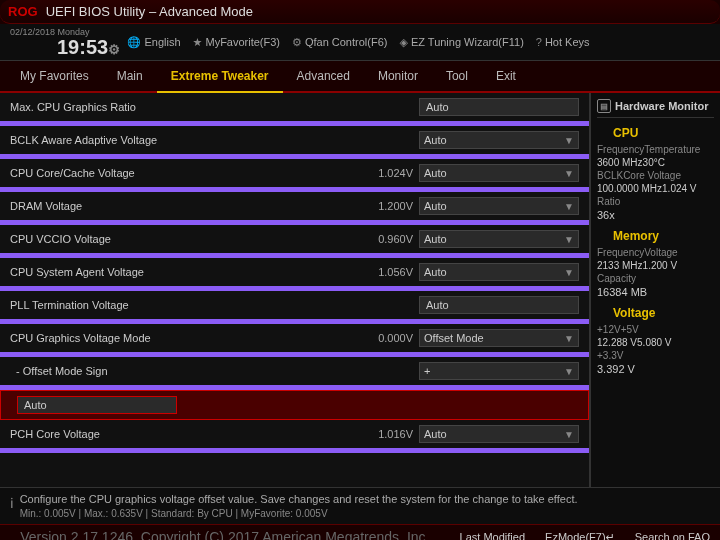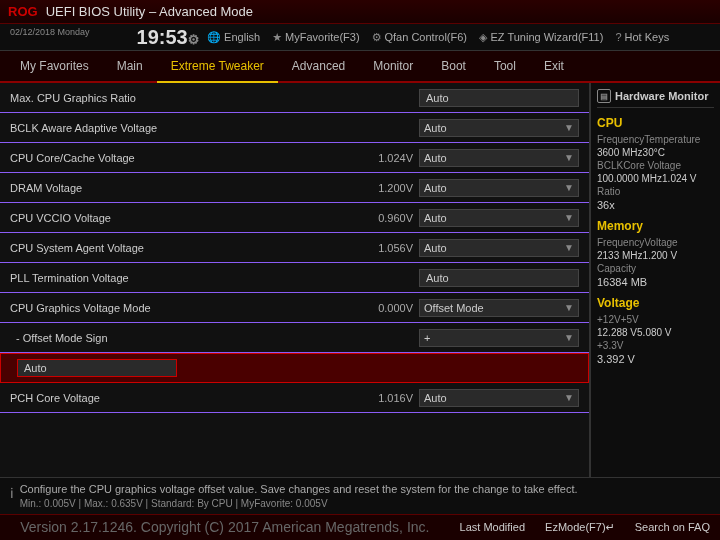--- a/index.html
+++ b/index.html
@@ -14,20 +14,21 @@
     }
 
     
     .title-bar {
       background: linear-gradient(180deg, #2a0000 0%, #1a0000 100%);
       border-bottom: 1px solid #5a0000;
       padding: 4px 8px;
       display: flex;
       align-items: center;
       gap: 8px;
+      border-radius: 10px;
     }
     .title-bar .logo {
       color: #cc0000;
       font-weight: bold;
       font-size: 13px;
     }
     .title-bar .title-text {
       color: #ddd;
       font-size: 13px;
     }
@@ -36,20 +37,21 @@
     .info-bar {
       background: #0d0d0d;
       border-bottom: 1px solid #333;
       padding: 3px 10px;
       display: flex;
       align-items: center;
       gap: 0;
     }
     .datetime {
       display: flex;
+      flex-direction: column;
       color: #aaa;
       font-size: 10px;
       margin-right: 8px;
       min-width: 70px;
     }
     .datetime .date { font-size: 9px; color: #888; }
     .datetime .time { font-size: 20px; color: #ddd; font-weight: bold; line-height: 1; margin-left: 47px; }
     .info-links {
       display: flex;
       align-items: center;
@@ -73,21 +75,21 @@
       cursor: pointer;
       color: #bbb;
       font-size: 12px;
       border-bottom: 2px solid transparent;
       margin-bottom: -2px;
       white-space: nowrap;
     }
     .nav-item.active {
       color: #e8c000;
       border-bottom: 2px solid #e8c000;
-      font-weight: normal;
+      font-weight: bold;
     }
 
     
     .main-content {
       display: flex;
       height: 394px;
     }
 
     
     .left-panel {
@@ -96,21 +98,21 @@
       overflow-y: auto;
       border-right: 1px solid #333;
     }
     .left-panel::-webkit-scrollbar { width: 6px; }
     .left-panel::-webkit-scrollbar-track { background: #0a0a0a; }
     .left-panel::-webkit-scrollbar-thumb { background: #555; }
 
     .setting-row {
       display: flex;
       align-items: center;
-      border-bottom: 1px solid #8b5cf6;
+      border-bottom: 5px solid #8b5cf6;
       padding: 5px 10px;
       min-height: 30px;
     }
     .setting-row.highlighted {
       background: #4a0000;
       border: 1px solid #cc0000;
     }
     .setting-row.indented { padding-left: 16px; }
 
     .setting-label {
@@ -199,21 +201,21 @@
       font-size: 11px;
       font-weight: bold;
       margin-bottom: 8px;
       padding-bottom: 4px;
       border-bottom: 1px solid #333;
     }
     .hw-section-title {
       color: #e8c000;
       font-size: 12px;
       font-weight: bold;
-      margin: 8px 0 4px 0;
+      margin: 8px 0 4px 16px;
     }
     .hw-row {
       display: flex;
       margin-bottom: 2px;
     }
     .hw-label { color: #888; font-size: 10px; }
     .hw-value { color: #ccc; font-size: 10px; }
     .hw-row-single { margin-bottom: 4px; }
     .hw-row-single .hw-value { font-size: 11px; color: #ccc; }
 
@@ -269,21 +271,20 @@
     </span>
   </div>
 </div>
 
 <div class="nav-bar">
   <div class="nav-item">My Favorites</div>
   <div class="nav-item">Main</div>
   <div class="nav-item active">Extreme Tweaker</div>
   <div class="nav-item">Advanced</div>
   <div class="nav-item">Monitor</div>
-  <div class="nav-item">Boot</div>
   <div class="nav-item">Tool</div>
   <div class="nav-item">Exit</div>
 </div>
 
 <div class="main-content">
 
   <div class="left-panel">
 
     <div class="setting-row">
       <span class="setting-label">Max. CPU Graphics Ratio</span>

